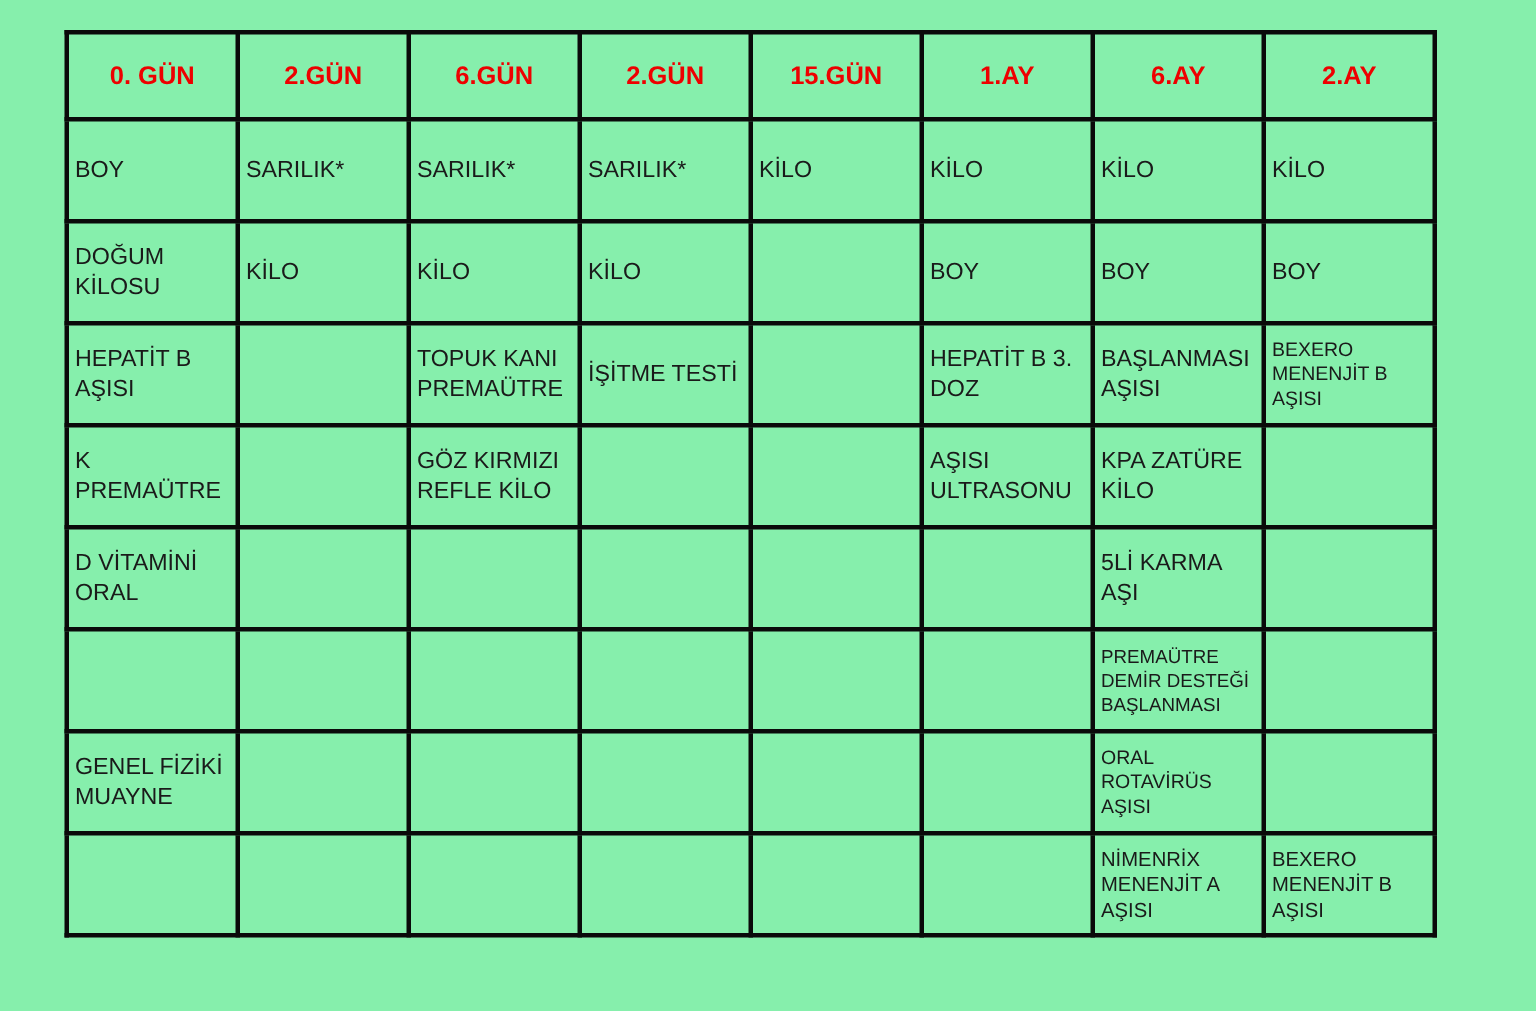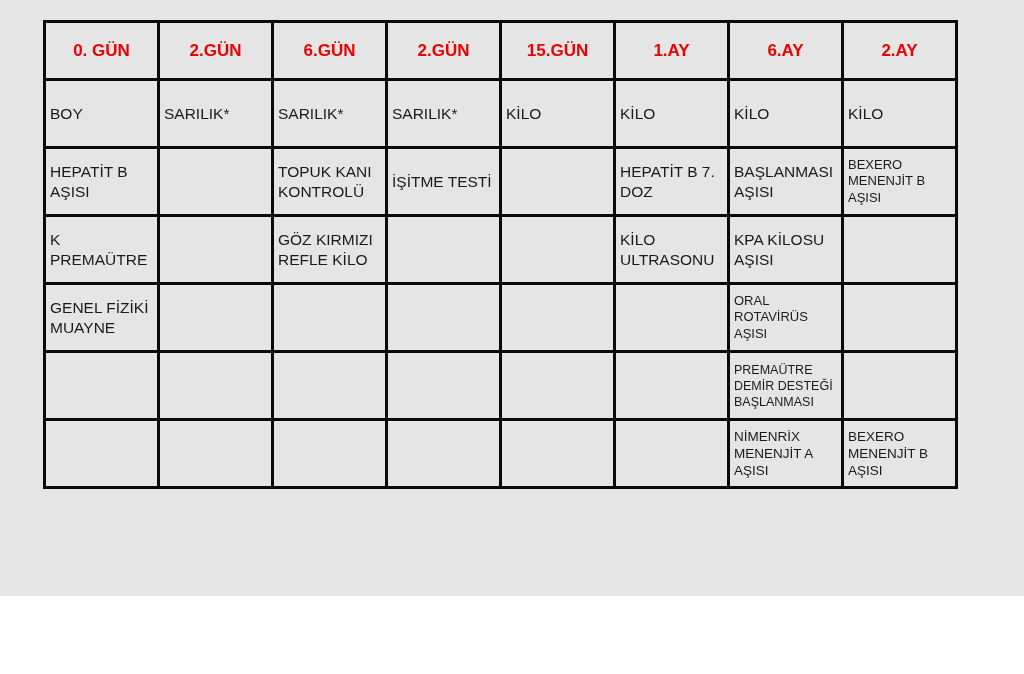--- a/index.html
+++ b/index.html
@@ -7,22 +7,22 @@
     padding: 0;
     background: #ffffff;
     width: 1024px;
     height: 674px;
     font-family: "Liberation Sans", sans-serif;
     overflow: hidden;
   }
   .page {
     position: relative;
     width: 1024px;
-    height: 596px;
-    background: #e5e5e5;
+    height: 674px;
+    background: #86efac;
   }
   table.schedule {
     position: absolute;
     left: 43px;
     top: 20px;
     width: 915px;
     border-collapse: collapse;
     table-layout: fixed;
   }
   table.schedule th,
@@ -72,64 +72,84 @@
           <td>BOY</td>
           <td>SARILIK*</td>
           <td>SARILIK*</td>
           <td>SARILIK*</td>
           <td>KİLO</td>
           <td>KİLO</td>
           <td>KİLO</td>
           <td>KİLO</td>
         </tr>
         <tr>
+          <td>DOĞUM KİLOSU</td>
+          <td>KİLO</td>
+          <td>KİLO</td>
+          <td>KİLO</td>
+          <td></td>
+          <td>BOY</td>
+          <td>BOY</td>
+          <td>BOY</td>
+        </tr>
+        <tr>
           <td>HEPATİT B AŞISI</td>
           <td></td>
-          <td>TOPUK KANI KONTROLÜ</td>
+          <td>TOPUK KANI PREMAÜTRE</td>
           <td>İŞİTME TESTİ</td>
           <td></td>
-          <td>HEPATİT B 7. DOZ</td>
+          <td>HEPATİT B 3. DOZ</td>
           <td>BAŞLANMASI AŞISI</td>
           <td style="font-size: 13px;">BEXERO MENENJİT B AŞISI</td>
         </tr>
         <tr>
           <td>K PREMAÜTRE</td>
           <td></td>
           <td>GÖZ KIRMIZI REFLE KİLO</td>
           <td></td>
           <td></td>
-          <td>KİLO ULTRASONU</td>
-          <td>KPA KİLOSU AŞISI</td>
+          <td>AŞISI ULTRASONU</td>
+          <td>KPA ZATÜRE KİLO</td>
+          <td></td>
+        </tr>
+        <tr>
+          <td>D VİTAMİNİ ORAL</td>
+          <td></td>
+          <td></td>
+          <td></td>
+          <td></td>
+          <td></td>
+          <td>5Lİ KARMA AŞI</td>
+          <td></td>
+        </tr>
+        <tr>
+          <td></td>
+          <td></td>
+          <td></td>
+          <td></td>
+          <td></td>
+          <td></td>
+          <td style="font-size: 12.5px;">PREMAÜTRE DEMİR DESTEĞİ BAŞLANMASI</td>
           <td></td>
         </tr>
         <tr>
           <td>GENEL FİZİKİ MUAYNE</td>
           <td></td>
           <td></td>
           <td></td>
           <td></td>
           <td></td>
           <td style="font-size: 13px;">ORAL ROTAVİRÜS AŞISI</td>
           <td></td>
         </tr>
         <tr>
           <td></td>
           <td></td>
           <td></td>
           <td></td>
           <td></td>
           <td></td>
-          <td style="font-size: 12.5px;">PREMAÜTRE DEMİR DESTEĞİ BAŞLANMASI</td>
-          <td></td>
-        </tr>
-        <tr>
-          <td></td>
-          <td></td>
-          <td></td>
-          <td></td>
-          <td></td>
-          <td></td>
           <td style="font-size: 13.5px;">NİMENRİX MENENJİT A AŞISI</td>
           <td style="font-size: 13.5px;">BEXERO MENENJİT B AŞISI</td>
         </tr>
       </tbody>
   </table>
 </div>
 
 </body></html>

